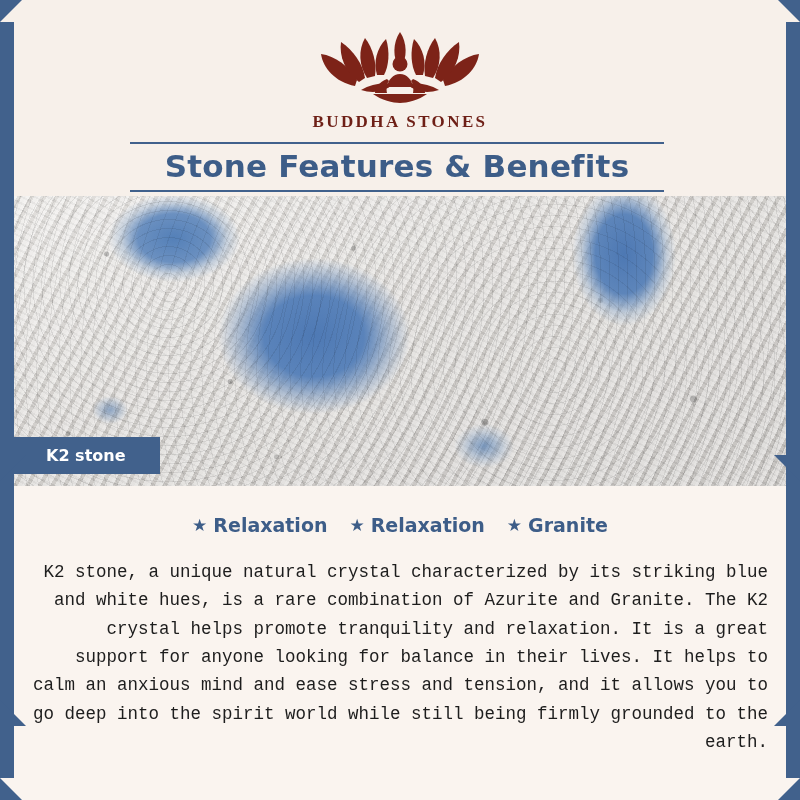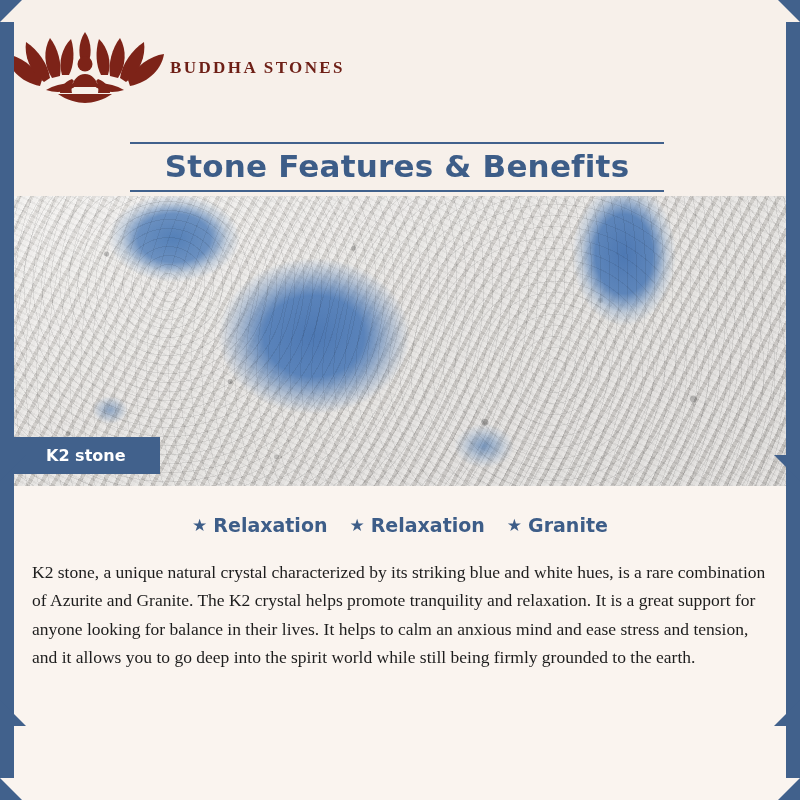--- a/index.html
+++ b/index.html
@@ -84,21 +84,21 @@
   .header {
     position: relative;
     padding-top: 24px;
     text-align: center;
     background: #f7f0ea;
     height: 196px;
     z-index: 2;
   }
   .logo-wrap {
     display: flex;
-    flex-direction: row;
+    flex-direction: column;
     align-items: center;
   }
   .logo-mark { width: 170px; height: 82px; }
   .brand-name {
     margin-top: 6px;
     font-size: 17px;
     letter-spacing: 2.4px;
     font-weight: bold;
     color: #6e1f16;
     font-family: "Liberation Serif", serif;
@@ -188,22 +188,22 @@
   }
   .benefit { display: flex; align-items: center; gap: 6px; white-space: nowrap; }
   .benefit .star { font-size: 17px; color: #3d5d88; }
 
   
   .body-copy {
     margin: 22px 32px 0 32px;
     font-size: 17.5px;
     line-height: 1.62;
     color: #1d1d1d;
-    font-family: Liberation Serif, serif;
-    text-align: left;
+    font-family: Liberation Mono, monospace;
+    text-align: right;
   }
 
   
   .bottom-band {
     position: absolute;
     left: 14px; right: 14px; bottom: 0;
     height: 14px;
     background: transparent;
   }
 </style>

